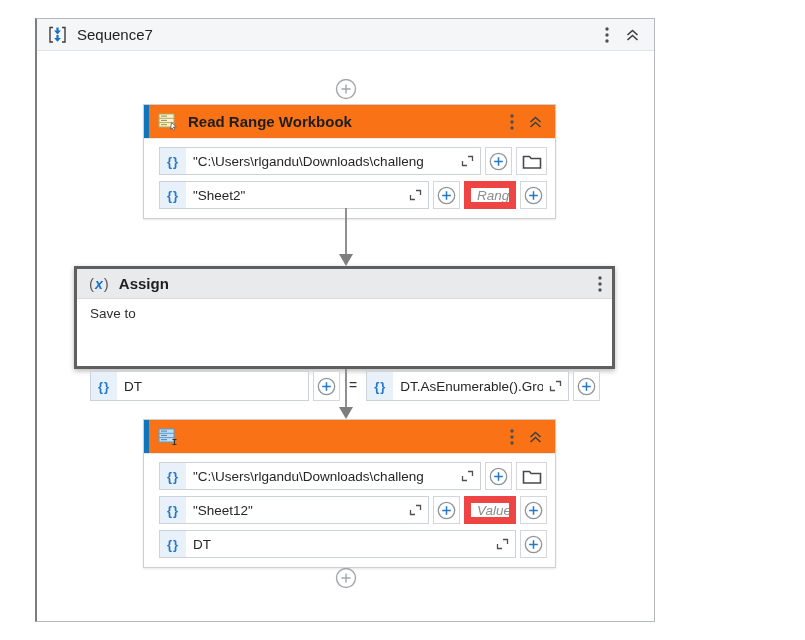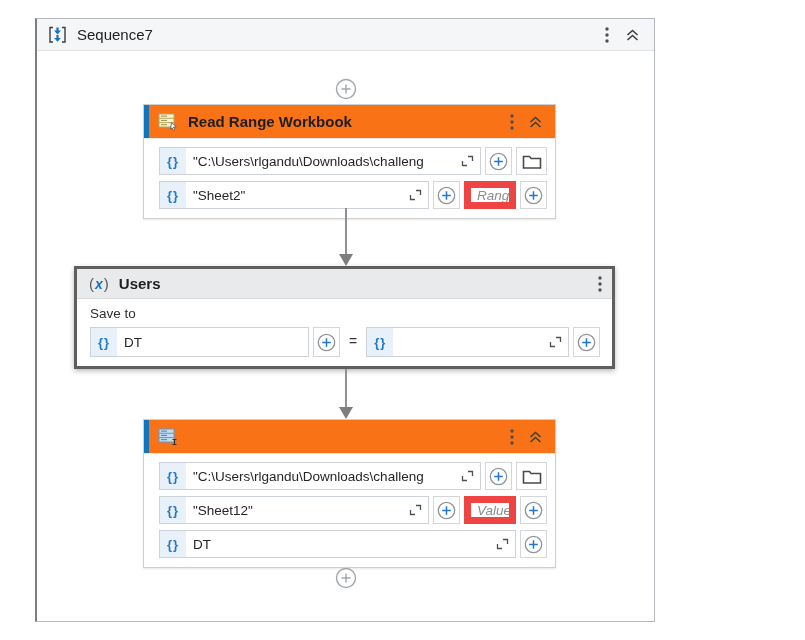--- a/index.html
+++ b/index.html
@@ -73,21 +73,21 @@
     border:3px solid #5f5f5f; box-shadow:0 2px 5px rgba(0,0,0,.28);
   }
   .assign-header {
     height:30px; display:flex; align-items:center; background:#e9eaeb;
     border-bottom:1px solid #dadada; padding:0 10px 0 12px;
   }
   .assign-x-icon { font-size:15px; color:#5a5a5a; display:flex; align-items:baseline; }
   .assign-x-icon .x { color:#1b74c5; font-weight:700; font-style:italic; font-size:14px; margin:0 1px; }
   .assign-title { font-size:15px; font-weight:600; color:#1e1e1e; margin-left:10px; }
   .assign-body { display:flex; align-items:flex-end; padding:7px 12px 10px 13px; }
-  .assign-col { display:flex; flex-direction:column; }
+  .assign-col { display:flex; flex-direction:column;gap:44px; }
   .assign-col.left { width:250px; flex:none; }
   .assign-col.right { flex:1 1 auto; min-width:0; }
   .assign-label { font-size:13.5px; color:#2e2e2e; margin-bottom:6px; }
   .assign-field-row { display:flex; align-items:center; gap:4px; height:30px; }
   .assign-field-row .expr-box { height:30px; }
   .assign-field-row .cell-btn { height:30px; }
   .equals { font-size:14px; color:#333; margin:0 9px 8px 9px; flex:none; }
 
   
   .flow-arrow { position:absolute; width:14px; display:flex; flex-direction:column; align-items:center; }
@@ -219,21 +219,21 @@
         <div class="arrow-head"></div>
     </div>
 
     <div class="card card-assign">
       <div class="assign-header">
         <span class="assign-x-icon">
             <span>(</span>
             <span class="x">x</span>
             <span>)</span>
           </span>
-        <span class="assign-title">Users</span>
+        <span class="assign-title">Assign</span>
         <span class="card-actions">
           <button class="icon-btn">
             <svg width="4" height="18" viewBox="0 0 4 18">
                 <circle cx="2" cy="3" r="1.7" fill="#4f4f4f"></circle>
                 <circle cx="2" cy="9" r="1.7" fill="#4f4f4f"></circle>
                 <circle cx="2" cy="15" r="1.7" fill="#4f4f4f"></circle>
               </svg>
           </button>
         </span>
       </div>
@@ -251,20 +251,21 @@
                   <path d="M9.5 5.2 v8.6 M5.2 9.5 h8.6" stroke="#2277c9" stroke-width="1.5"></path>
                 </svg>
             </button>
           </div>
         </div>
         <div class="equals">=</div>
         <div class="assign-col right">
           <div class="assign-field-row">
             <div class="expr-box">
               <span class="braces">{}</span>
+              <span class="expr-text">DT.AsEnumerable().Gro</span>
               <button class="expand">
                 <svg width="13" height="12" viewBox="0 0 13 12">
                     <path d="M1.5 6 V10.5 H6 M7 1.5 H11.5 V6" fill="none" stroke="#4f4f4f" stroke-width="1.3"></path>
                   </svg>
               </button>
             </div>
             <button class="cell-btn plus-cell">
               <svg width="19" height="19" viewBox="0 0 19 19">
                   <circle cx="9.5" cy="9.5" r="8.2" fill="none" stroke="#8f9499" stroke-width="1.3"></circle>
                   <path d="M9.5 5.2 v8.6 M5.2 9.5 h8.6" stroke="#2277c9" stroke-width="1.5"></path>

